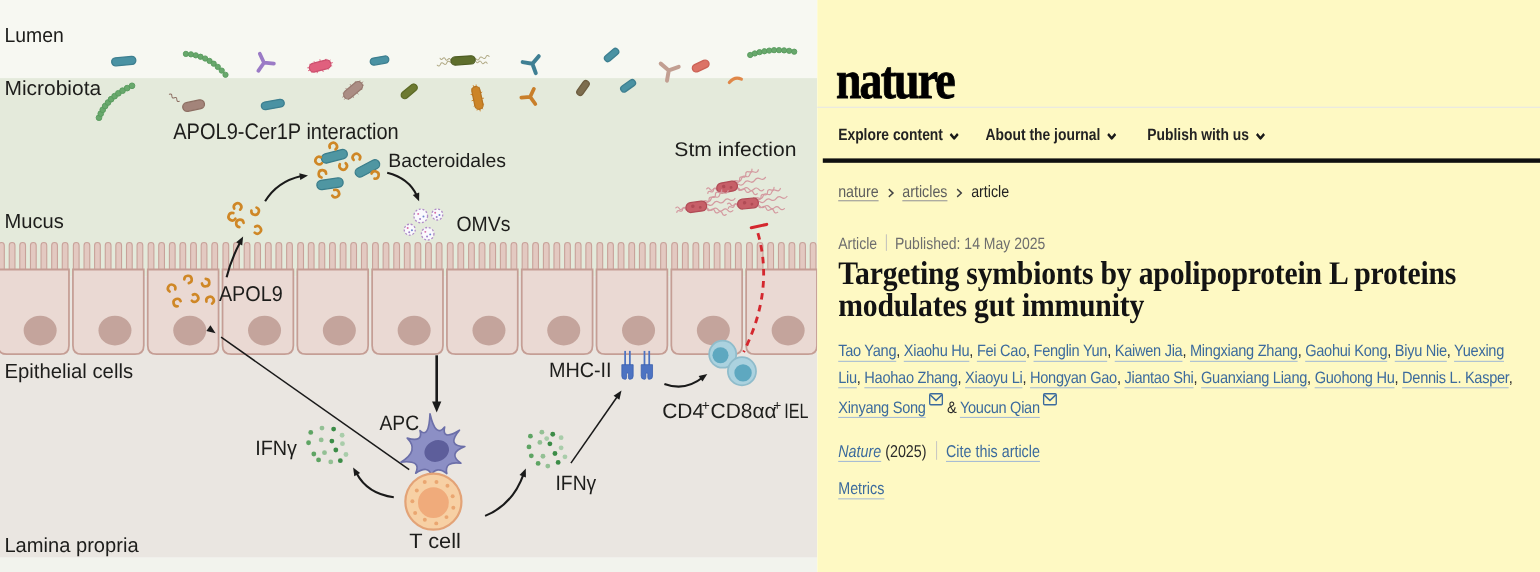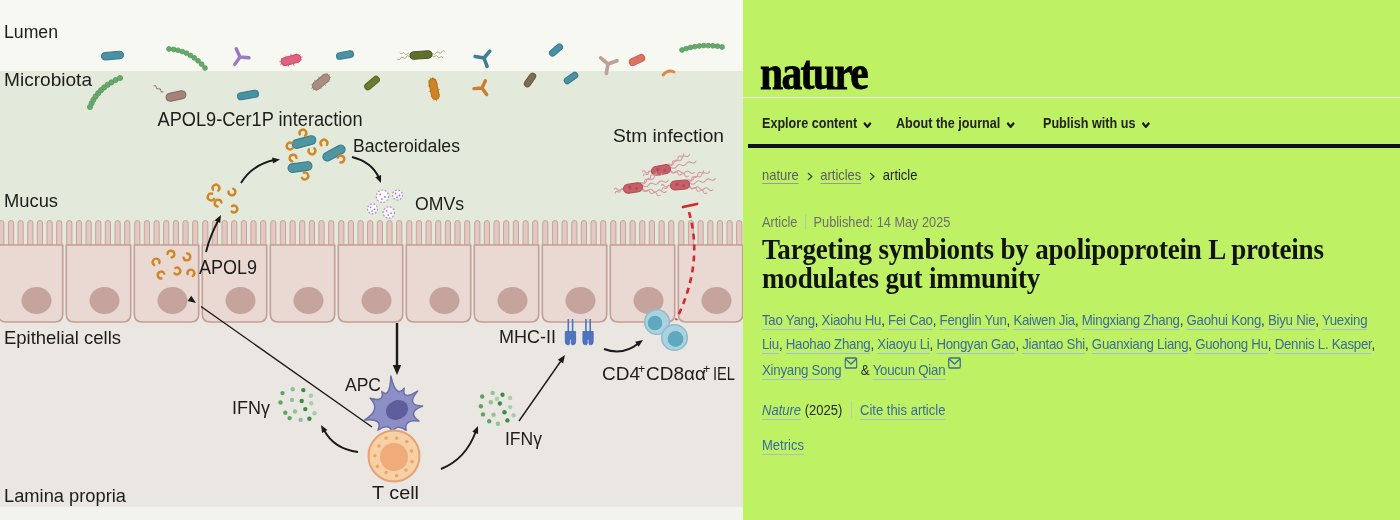--- a/index.html
+++ b/index.html
@@ -1,16 +1,16 @@
 <!DOCTYPE html>
 <html><head><meta charset="utf-8"><style>
 * { margin:0; padding:0; box-sizing:border-box; }
 body { width:1400px; height:520px; font-family:"Liberation Sans",sans-serif; background:#fff; position:relative; overflow:hidden; }
 #fig { position:absolute; left:0; top:0; }
-#rp { position:absolute; left:743px; top:0; width:657px; height:520px; background:#bef264; }
+#rp { position:absolute; left:743px; top:0; width:657px; height:520px; background:#fef9c3; }
 .abs { position:absolute; }
 #logo { left:17px; top:48px; font-family:"Liberation Serif",serif; font-weight:bold; font-size:49px; line-height:49px; letter-spacing:-2px; color:#000; -webkit-text-stroke:0.8px #000; transform:scaleX(0.85); transform-origin:left; }
 #rule { left:0; top:97px; width:657px; height:1px; background:#e6e6e6; }
 #nav { left:19px; top:114px; font-size:15px; font-weight:bold; color:#222; white-space:nowrap; }
 #nav span.it { position:absolute; top:0; transform:scaleX(0.84); transform-origin:left; }
 #bar { left:5px; top:143.5px; width:652px; height:4.6px; background:#101010; }
 #crumb { left:19px; top:166px; font-size:15px; color:#222; white-space:nowrap; transform:scaleX(0.863); transform-origin:left; }
 #crumb a { color:#5e5e5e; text-decoration:underline; text-decoration-color:#9a9a9a; text-underline-offset:3px; }
 #pub { left:19px; top:213px; font-size:15px; color:#6e6e6e; white-space:nowrap; transform:scaleX(0.85); transform-origin:left; }
 #pub .vb { display:inline-block; width:1px; height:15px; background:#bbb; margin:0 9px; vertical-align:-2px; }

